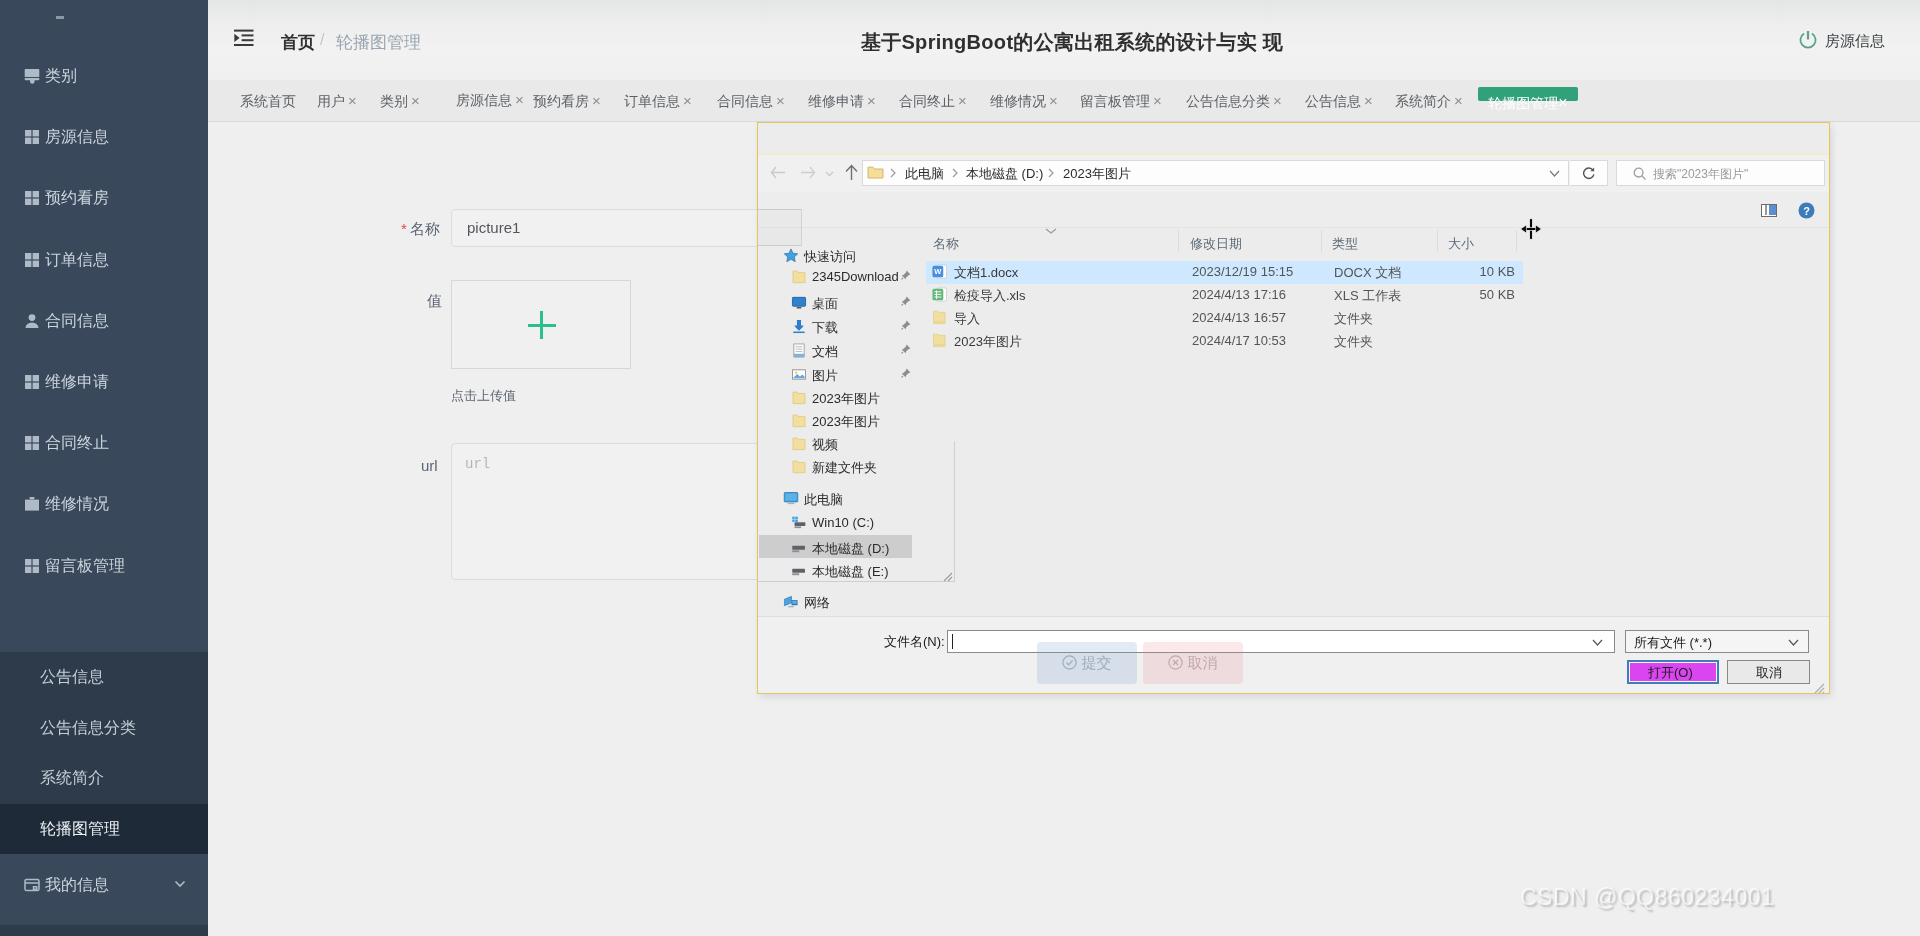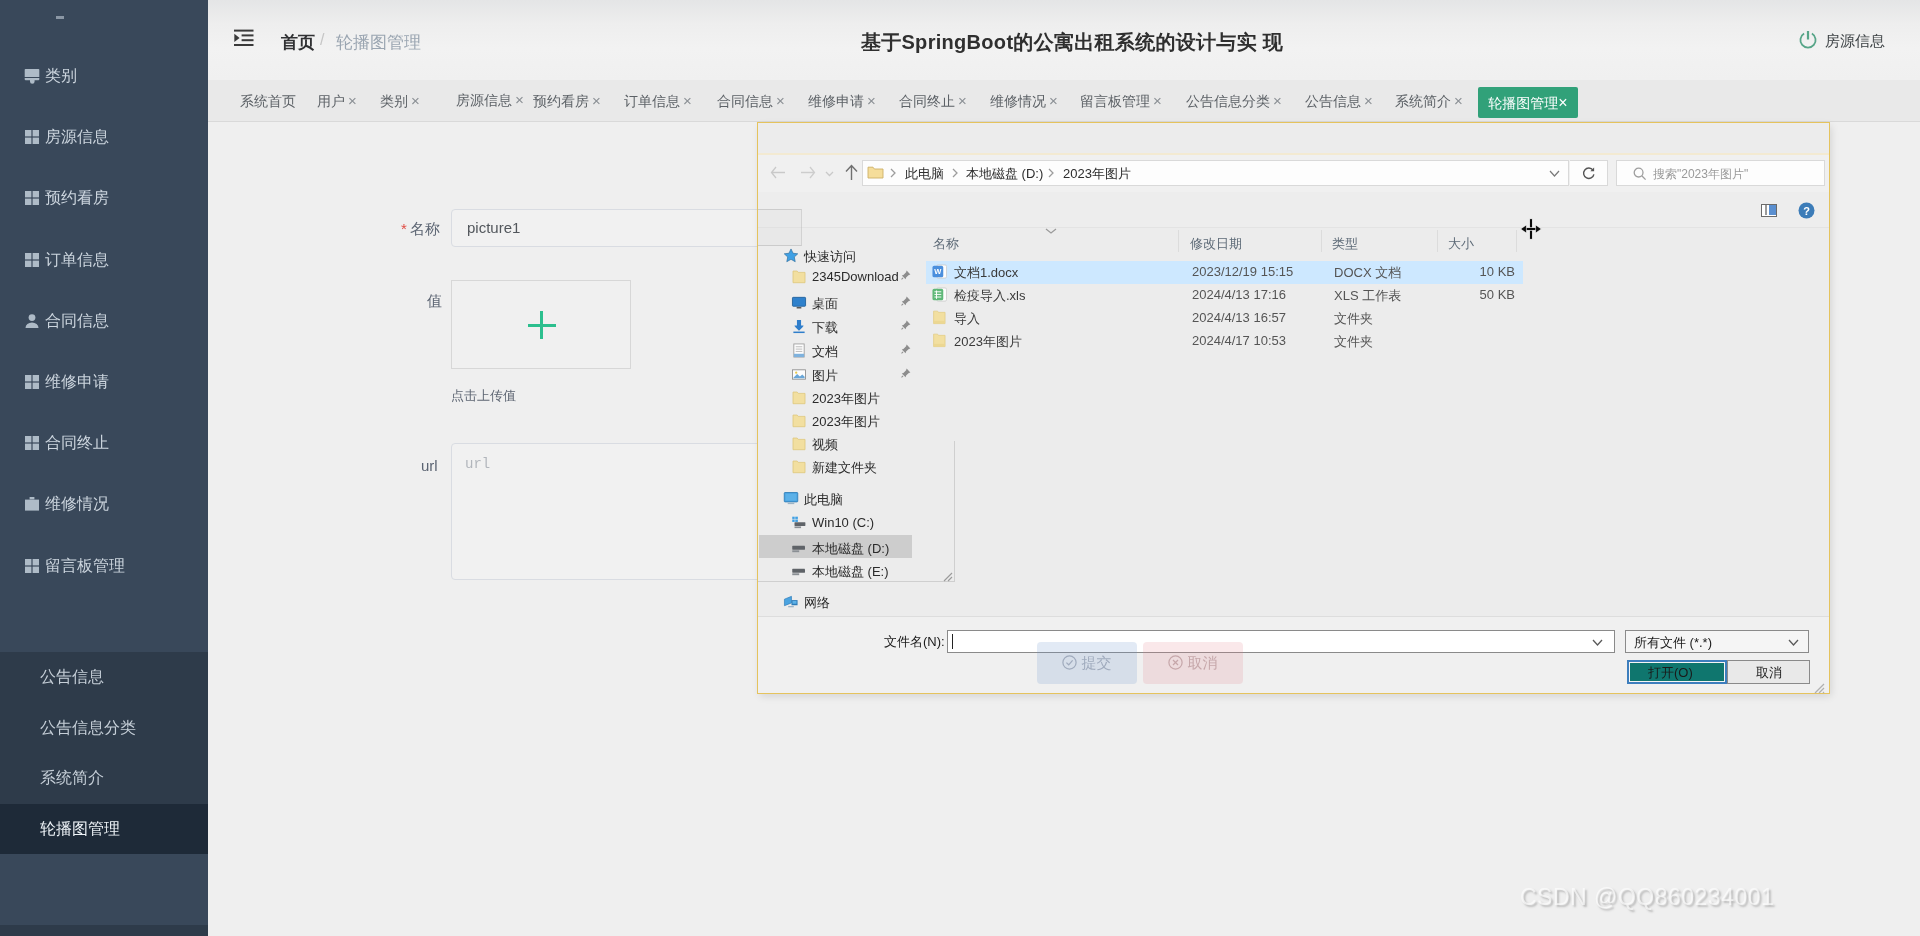--- a/index.html
+++ b/index.html
@@ -27,21 +27,21 @@
   #bc-sep { position:absolute; left:320px; top:31px; font-size:16px; color:#c6c6c6; }
   #bc-cur { position:absolute; left:336px; top:31px; font-size:17px; color:#9aa5b1; }
   #htitle { position:absolute; left:208px; top:29px; width:1712px; text-align:center; text-indent:16px; font-size:20px; font-weight:bold; color:#2f2f2f; letter-spacing:0.3px; }
   #logout { position:absolute; left:1825px; top:32px; font-size:15px; color:#3d4245; }
   #power { position:absolute; left:1798px; top:30px; }
 
   
   #tabbar { position:absolute; left:208px; top:80px; width:1712px; height:42px; background:#e9e9e9; border-bottom:1px solid #d9d9d9; }
   .tab { position:absolute; top:0; height:42px; line-height:42px; font-size:14px; color:#5c6166; white-space:nowrap; }
   .tab .x { font-size:15px; color:#8a8f94; margin-left:3px; }
-  #tab-active { position:absolute; left:1478px; top:87px; width:100px; height:31px; background:#31a179; border-radius:2px; color:#fff; font-size:14px; text-align:center; line-height:31px; }
+  #tab-active { position:absolute; left:1478px; top:87px; width:100px; height:14px; background:#31a179; border-radius:2px; color:#fff; font-size:14px; text-align:center; line-height:31px; }
   .flabel { position:absolute; font-size:15px; color:#5b6472; }
   #in-name { position:absolute; left:451px; top:209px; width:503px; height:38px; border:1px solid #d9dce2; border-radius:4px; background:#f1f1f1; }
   #in-name span { position:absolute; left:15px; top:9px; font-size:15px; color:#52575c; }
   #upload { position:absolute; left:451px; top:280px; width:180px; height:89px; border:1px solid #d7d7d7; background:#f0f0f0; }
   #upload .plus-h { position:absolute; left:76px; top:43px; width:28px; height:3px; background:#2cbf8e; }
   #upload .plus-v { position:absolute; left:88px; top:30px; width:3px; height:28px; background:#2cbf8e; }
   #upload-tip { position:absolute; left:451px; top:387px; font-size:13px; color:#5e6673; }
   #in-url { position:absolute; left:451px; top:443px; width:503px; height:137px; border:1px solid #d9dce2; border-radius:4px; background:#f1f1f1; }
   #in-url span { position:absolute; left:13px; top:12px; font-family:"Liberation Mono",monospace; font-size:14px; color:#b2b6bc; }
 
@@ -172,20 +172,33 @@
   <div class="mitem" style="top:535px;">
     <svg class="ic" viewBox="0 0 16 16">
         <g fill="#aebbc7">
           <rect x="1" y="1" width="6.4" height="6.4"></rect>
           <rect x="8.6" y="1" width="6.4" height="6.4"></rect>
           <rect x="1" y="8.6" width="6.4" height="6.4"></rect>
           <rect x="8.6" y="8.6" width="6.4" height="6.4"></rect>
         </g>
       </svg>
     <span class="tx">留言板管理</span>
+  </div>
+  <div class="mitem" style="top:854px;">
+    <svg class="ic" viewBox="0 0 16 16">
+        <g fill="none" stroke="#aebbc7" stroke-width="1.5">
+          <rect x="1" y="2.4" width="14" height="11.2" rx="1.6"></rect>
+          <path d="M1 6 h14"></path>
+          <path d="M9.5 9.8 h3.2 v2.4 h-3.2 Z"></path>
+        </g>
+      </svg>
+    <span class="tx">我的信息</span>
+    <svg class="ar" width="12" height="8" viewBox="0 0 12 8">
+        <path d="M1.5 1.5 L6 6 L10.5 1.5" fill="none" stroke="#aebbc7" stroke-width="1.6"></path>
+      </svg>
   </div>
   <div id="submenu">
     <div class="smitem" style="top:0">
         <span class="tx">公告信息</span>
       </div>
     <div class="smitem" style="top:51px">
         <span class="tx">公告信息分类</span>
       </div>
     <div class="smitem" style="top:101px">
         <span class="tx">系统简介</span>
@@ -550,21 +563,21 @@
       <svg style="position:absolute;left:644px;top:8px;" width="11" height="7" viewBox="0 0 11 7">
           <path d="M1 1 L5.5 6 L10 1" fill="none" stroke="#5a5a5a" stroke-width="1.3"></path>
         </svg>
     </div>
     <div style="position:absolute;left:867px;top:13px;width:184px;height:23px;background:#f5f5f5;border:1px solid #8a8a8a;">
       <span style="position:absolute;left:8px;top:3px;font-size:13px;color:#1a1a1a;">所有文件 (*.*)</span>
       <svg style="position:absolute;left:162px;top:8px;" width="11" height="7" viewBox="0 0 11 7">
           <path d="M1 1 L5.5 6 L10 1" fill="none" stroke="#5a5a5a" stroke-width="1.3"></path>
         </svg>
     </div>
-    <div style="position:absolute;left:869px;top:43px;width:100px;height:24px;background:#0f766e;border:2px solid #3d7ebd;box-shadow:inset 0 0 0 1px #f5f5f5;">
+    <div style="position:absolute;left:869px;top:43px;width:92px;height:24px;background:#d946ef;border:2px solid #3d7ebd;box-shadow:inset 0 0 0 1px #f5f5f5;">
       <span style="position:absolute;left:19px;top:2px;font-size:13px;color:#1a1a1a;">打开(O)</span>
     </div>
     <div style="position:absolute;left:969px;top:43px;width:83px;height:24px;background:#e9e9e9;border:1px solid #8a8a8a;">
       <span style="position:absolute;left:28px;top:3px;font-size:13px;color:#1a1a1a;">取消</span>
     </div>
     <svg style="position:absolute;left:1056px;top:66px;" width="11" height="11" viewBox="0 0 11 11">
         <g stroke="#b0b0b0" stroke-width="1.2">
           <path d="M10 1 L1 10"></path>
           <path d="M10 5 L5 10"></path>
           <path d="M10 9 L9 10"></path>

